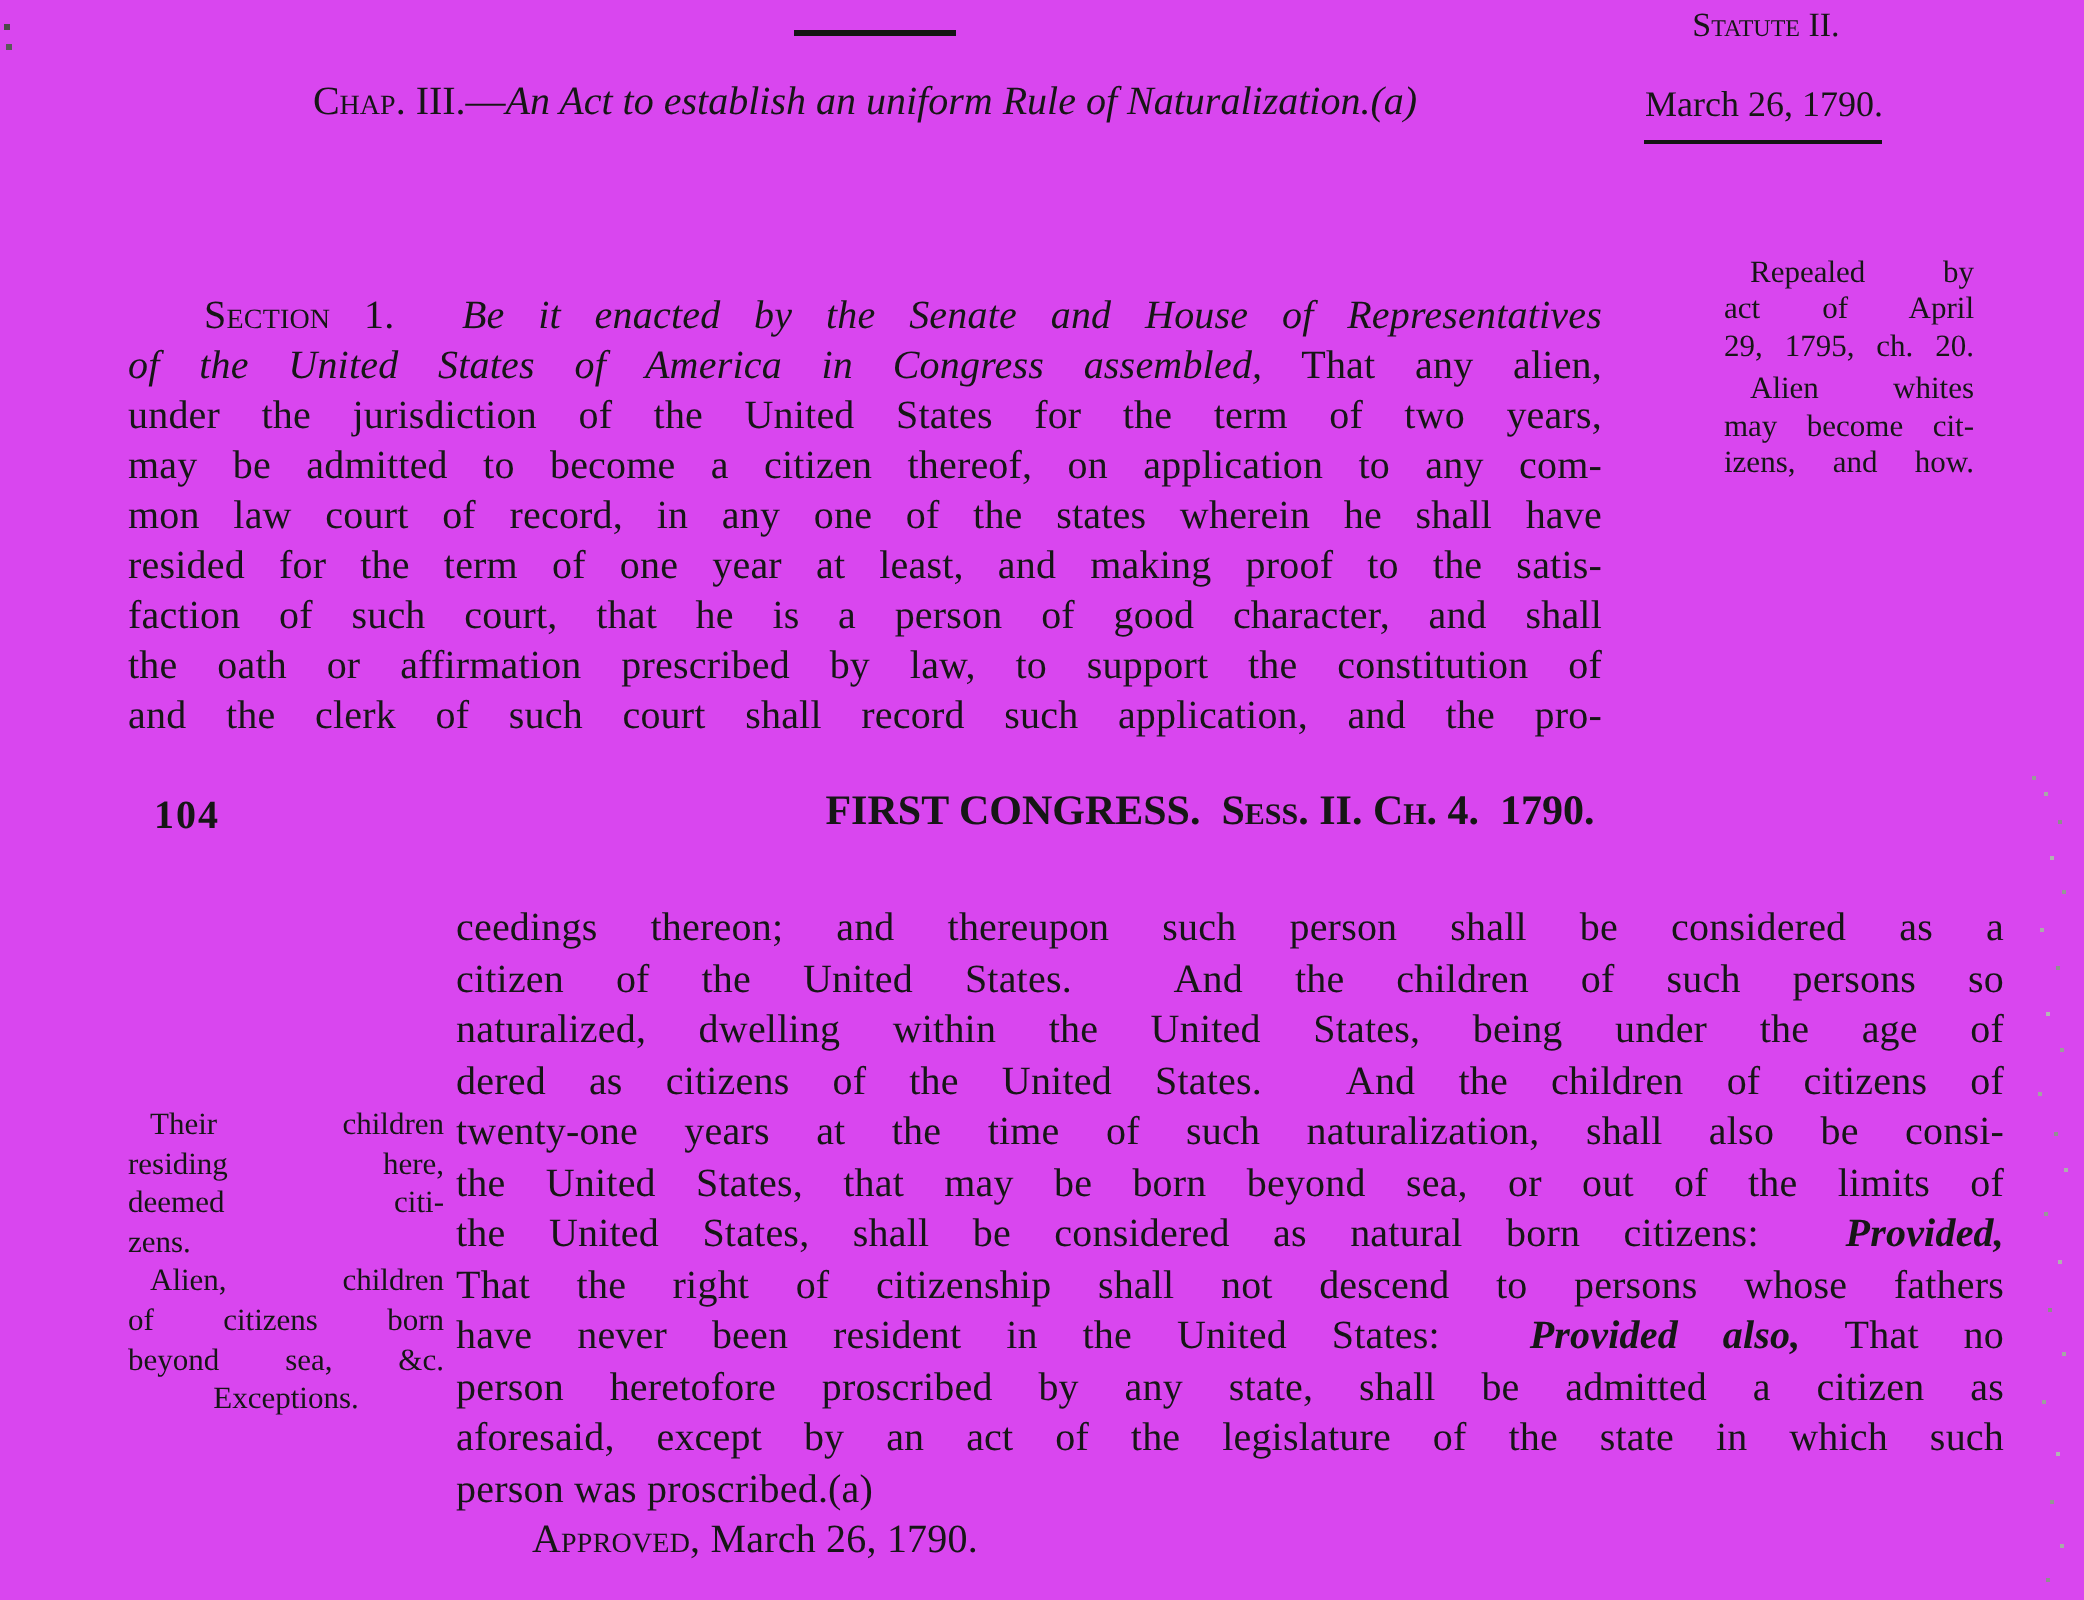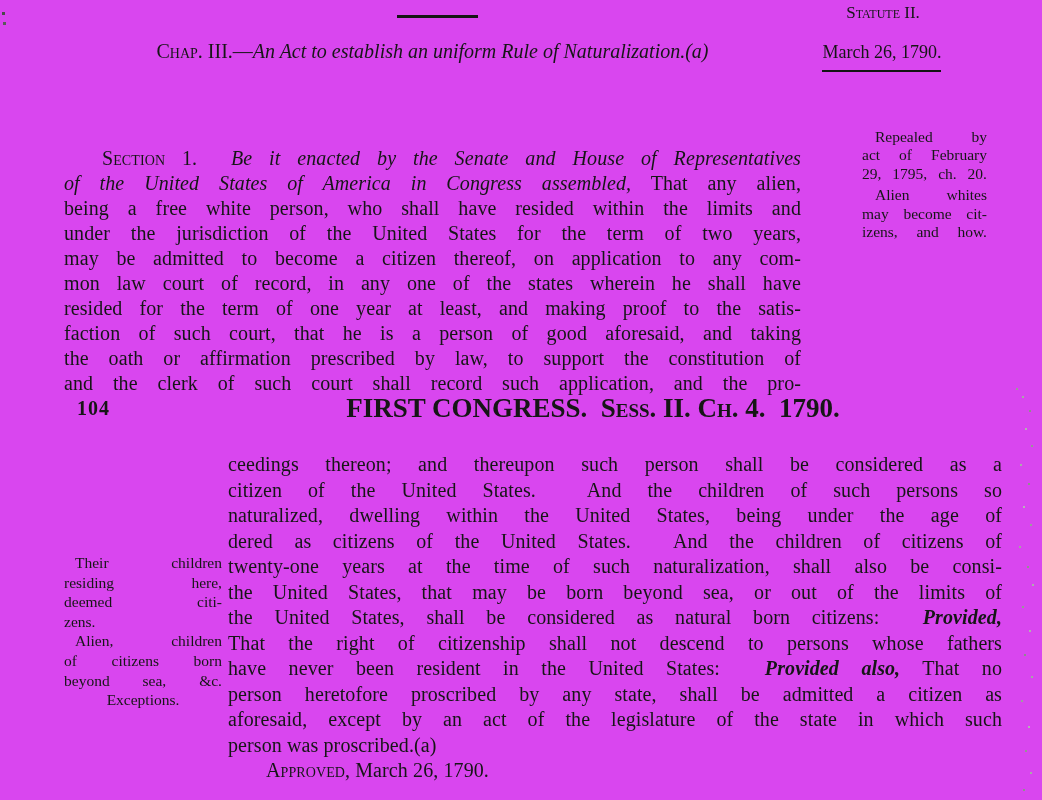--- a/index.html
+++ b/index.html
@@ -24,21 +24,21 @@
   .lnotes { font-size:15.5px; line-height:19.6px; }
   .lnotes .tline.ind { text-indent:11px; }
   .rule { background:#141414; }
   .statute { left:818px; top:3px; width:130px; text-align:center; font-size:17px; }
   .heading { left:64px; top:40px; width:737px; font-size:20px; }
   .datenote { left:818px; top:42px; width:128px; text-align:center; font-size:18px; }
   .body1 { left:64px; top:102px; width:737px;margin-top:44px; }
   .body2 { left:228px; top:452px; width:774px; }
   .body2 .tline { line-height:25.5px; }
   .pagenum { left:77px; top:397px; font-size:20px; font-weight:700; letter-spacing:1px;text-align:right; }
-  .runhead { left:188px; top:393px; width:810px; font-size:27px; font-weight:700; text-align:center; }
+  .runhead { left:200px; top:393px; width:810px; font-size:21px; font-weight:700; text-align:center; }
   .rnotes { left:862px; top:83px; width:125px;margin-top:45px; }
   .rnote2 { margin-top:3px; }
   .lnotes-box { left:64px; top:553px; width:158px; }
   
   .noise-right { left:1016px; top:388px; width:2px; height:2px; background:#9a9a9a;
     box-shadow: 6px 8px 0 #a8a8a8, 13px 22px 0 #8d8d8d, 9px 40px 0 #b2b2b2,
       15px 57px 0 #979797, 4px 76px 0 #ababab, 12px 95px 0 #8f8f8f,
       7px 118px 0 #b5b5b5, 14px 136px 0 #9c9c9c, 3px 158px 0 #a3a3a3,
       11px 178px 0 #919191, 16px 196px 0 #adadad, 6px 218px 0 #989898,
       13px 242px 0 #b0b0b0, 8px 266px 0 #8c8c8c, 15px 288px 0 #a6a6a6,
@@ -63,39 +63,38 @@
       <div class="tline ctr"><span class="sc">Chap. III.</span><span>—</span><span class="i">An Act to establish an uniform Rule of Naturalization.(a)</span></div>
     </div>
 
   <div class="abs datenote">March 26, 1790.</div>
 
   <div class="abs rule" style="left:822px; top:70px; width:119px; height:2px;"></div>
 
   <div class="abs rnotes mnote">
     <div>
         <div class="tline ind"><span>Repealed by</span></div>
-        <div class="tline"><span>act of February</span></div>
+        <div class="tline"><span>act of April</span></div>
         <div class="tline"><span>29, 1795, ch. 20.</span></div>
       </div>
     <div class="rnote2">
         <div class="tline ind"><span>Alien whites</span></div>
         <div class="tline"><span>may become cit-</span></div>
         <div class="tline"><span>izens, and how.</span></div>
       </div>
   </div>
 
   <div class="abs body1 body-col">
       <div class="tline ind"><span class="sc">Section 1.</span><span>&nbsp; </span><span class="i">Be it enacted by the Senate and House of Representatives</span></div>
       <div class="tline"><span class="i">of the United States of America in Congress assembled,</span><span> That any alien,</span></div>
-      <div class="tline"><span>being a free white person, who shall have resided within the limits and</span></div>
       <div class="tline"><span>under the jurisdiction of the United States for the term of two years,</span></div>
       <div class="tline"><span>may be admitted to become a citizen thereof, on application to any com-</span></div>
       <div class="tline"><span>mon law court of record, in any one of the states wherein he shall have</span></div>
       <div class="tline"><span>resided for the term of one year at least, and making proof to the satis-</span></div>
-      <div class="tline"><span>faction of such court, that he is a person of good aforesaid, and taking</span></div>
+      <div class="tline"><span>faction of such court, that he is a person of good character, and shall</span></div>
       <div class="tline"><span>the oath or affirmation prescribed by law, to support the constitution of</span></div>
       <div class="tline"><span>and the clerk of such court shall record such application, and the pro-</span></div>
     </div>
 
   <div class="abs pagenum">104</div>
 
   <div class="abs runhead">
       <div class="tline ctr"><span>FIRST CONGRESS.&nbsp; </span><span class="sc">Sess. II. Ch. 4.</span><span>&nbsp; 1790.</span></div>
     </div>
 

